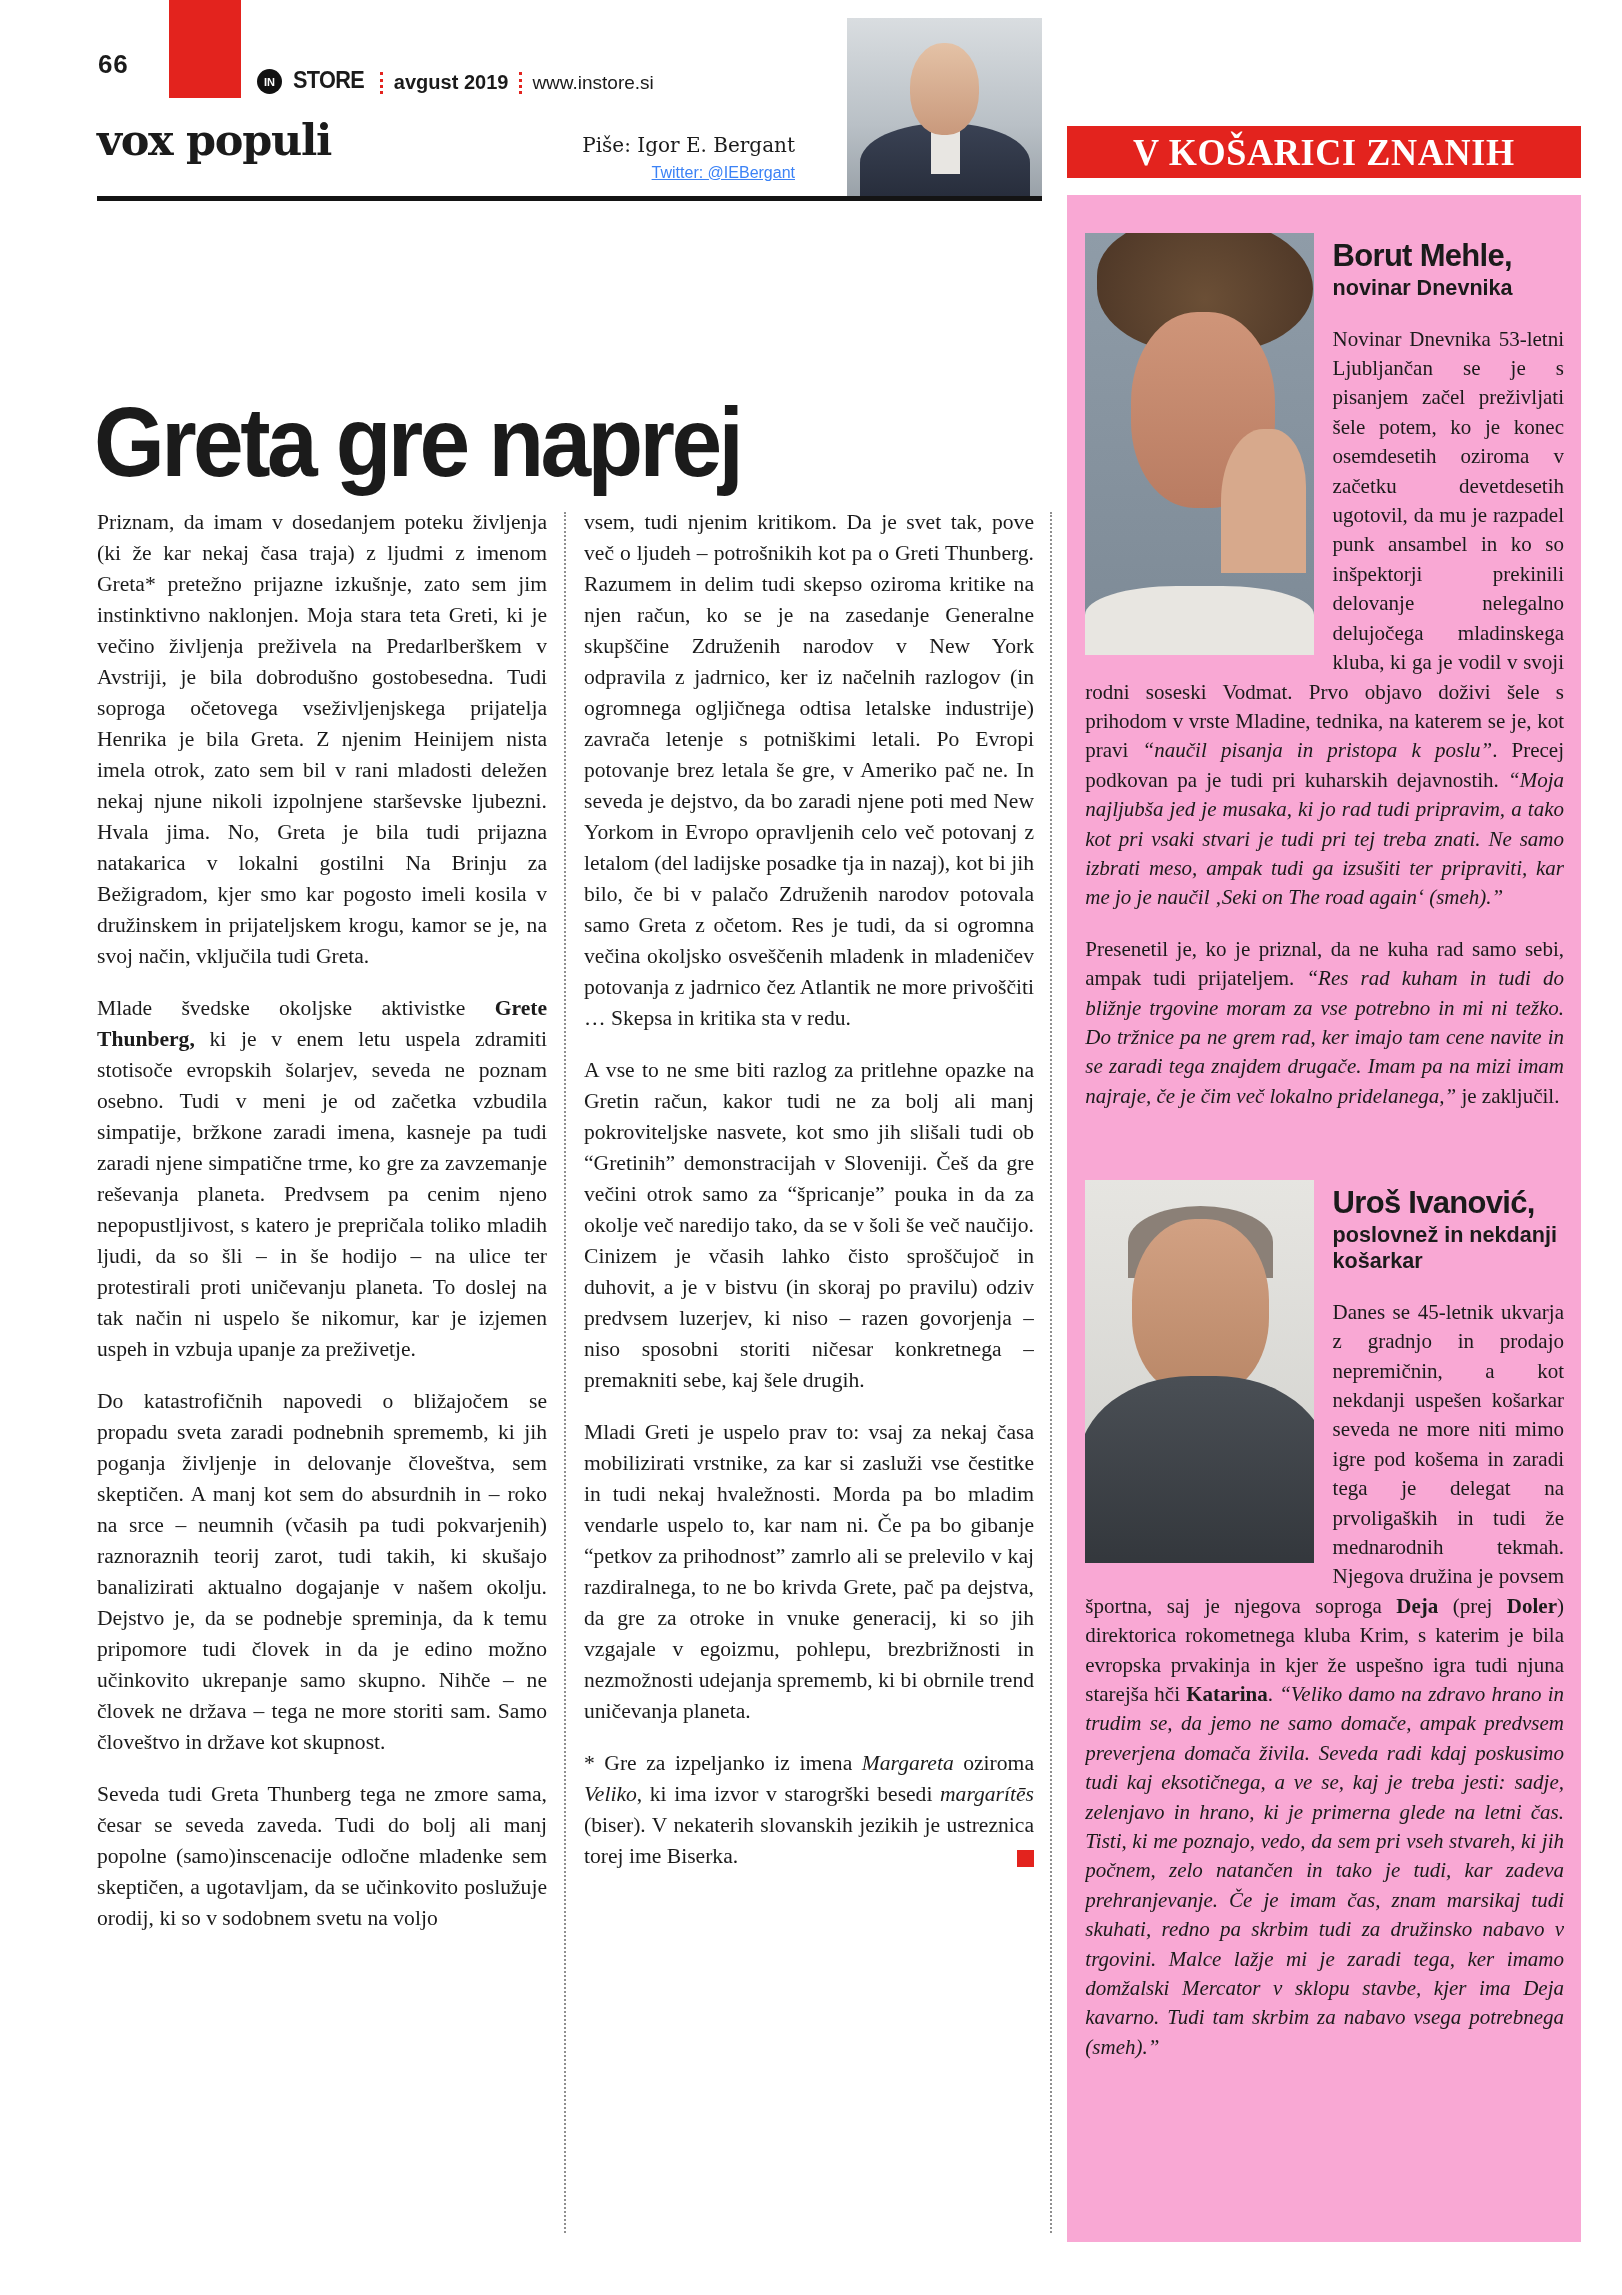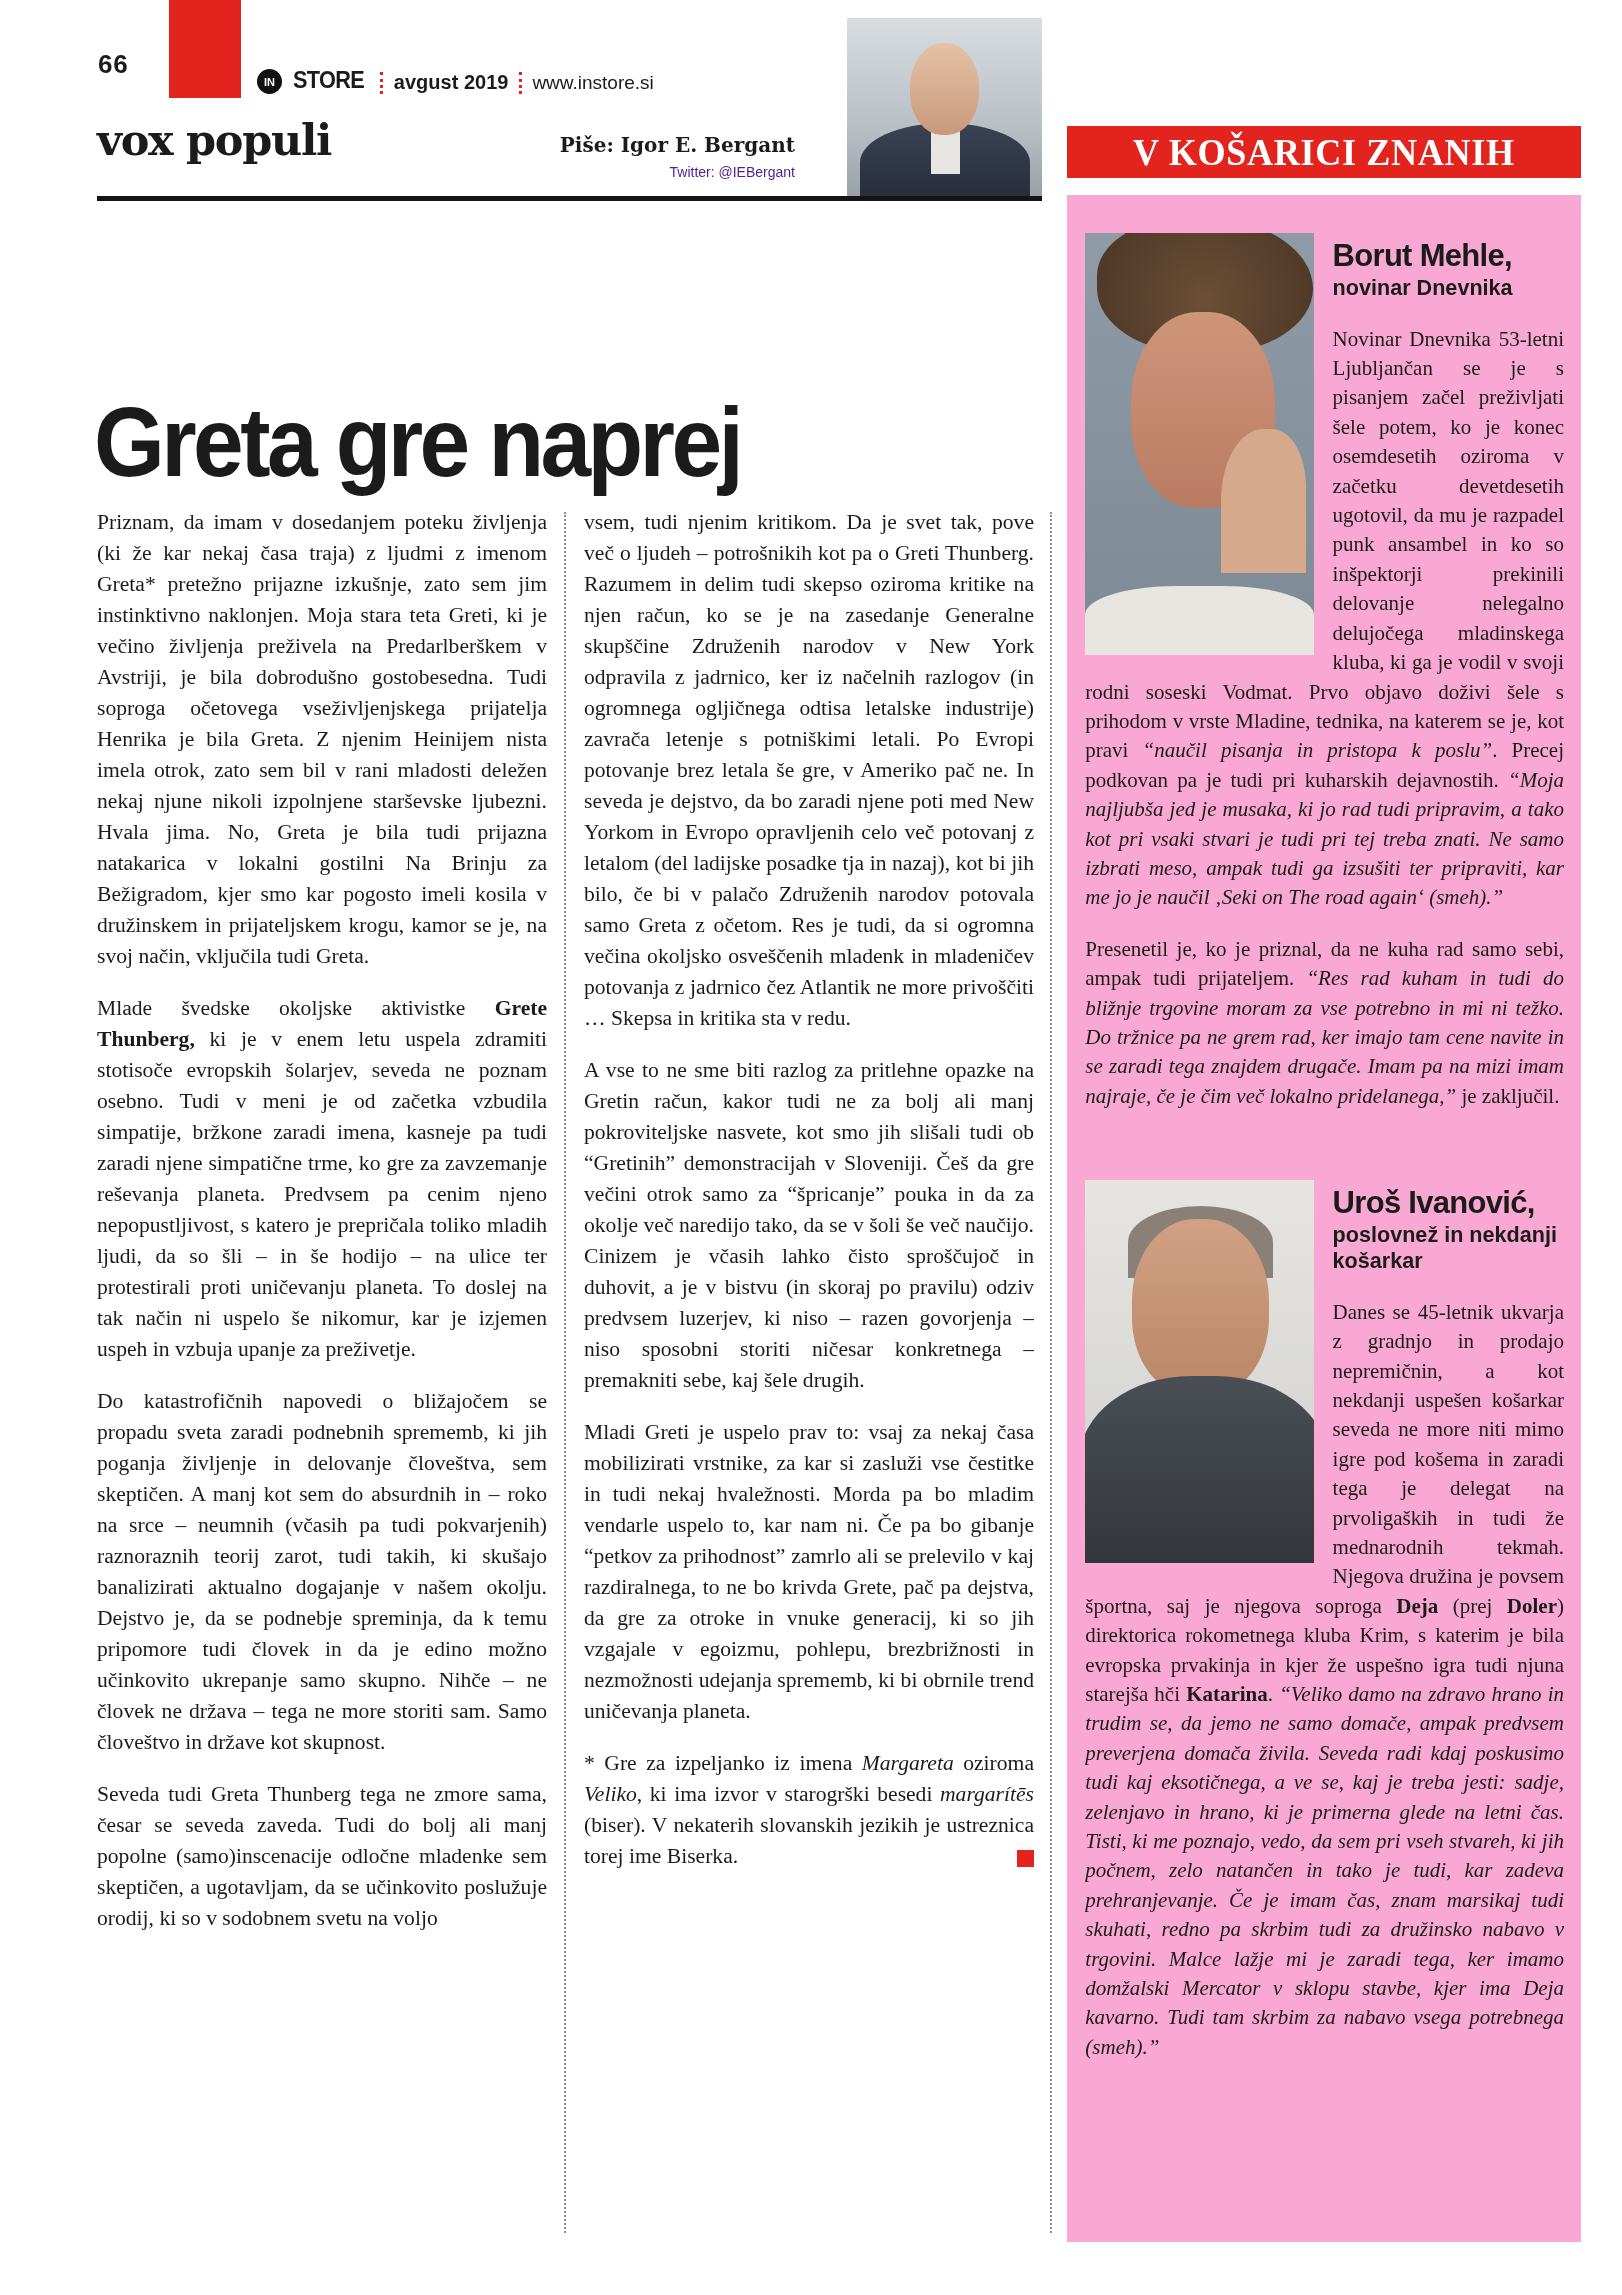--- a/index.html
+++ b/index.html
@@ -16,22 +16,22 @@
              align-items:center;justify-content:center;font-weight:900;font-size:11px;}
   .logo-store{font-weight:900;font-size:23.6px;letter-spacing:-0.7px;transform:scaleX(.92);transform-origin:left;}
   .dot-sep{width:0;height:22px;border-left:3.3px dotted #e3231e;}
   .logo-issue{font-weight:900;font-size:20px;}
   .logo-site{font-weight:400;font-size:19px;}
 
   .section-title{position:absolute;left:97px;top:115px;font-family:"DejaVu Serif",serif;
                  font-weight:bold;font-size:43px;letter-spacing:-1.3px;}
   .masthead-rule{position:absolute;left:97px;top:196px;width:945px;height:4.6px;background:#141414;}
   .byline{position:absolute;left:419px;top:133px;width:376px;text-align:right;}
-  .byline .who{font-family:"DejaVu Serif",serif;font-weight:bold;font-size:20px;}
-  .byline .tw{font-family:"Liberation Sans",sans-serif;font-size:14px;margin-top:6.5px;color:#4c1d95;}
+  .byline .who{font-family:"DejaVu Serif",serif;font-weight:normal;font-size:20px;}
+  .byline .tw{font-family:"Liberation Sans",sans-serif;font-size:16px;margin-top:6.5px;color:#3b82f6;text-decoration:underline;}
 
   
   .portrait{position:relative;overflow:hidden;}
   .author-photo{position:absolute;left:847px;top:18.3px;width:195px;height:179px;
                 background:linear-gradient(180deg,#d9dde0 0%,#b9c0c6 60%,#99a1a8 100%);}
   .a-face{position:absolute;left:63px;top:25px;width:69px;height:92px;border-radius:48% 48% 46% 46%;
           background:linear-gradient(180deg,#e4c2a6,#c9997c);}
   .a-body{position:absolute;left:13px;top:105px;width:170px;height:79px;border-radius:50% 50% 0 0;
           background:linear-gradient(180deg,#3a4254,#262c3a);}
   .a-shirt{position:absolute;left:84px;top:110px;width:29px;height:46px;background:#e8e6e2;}

